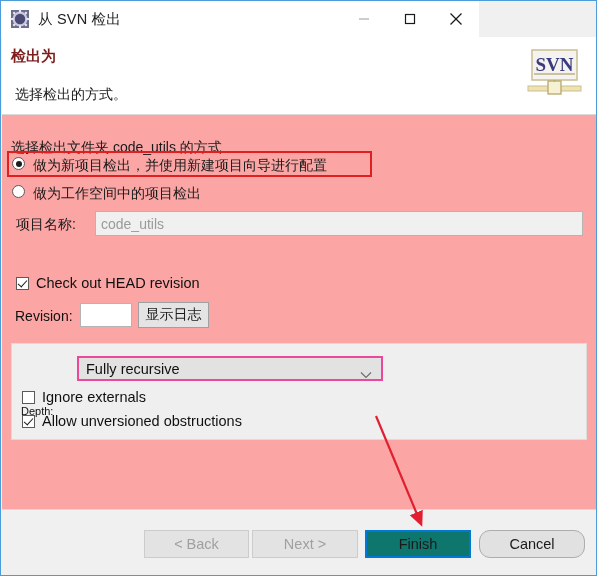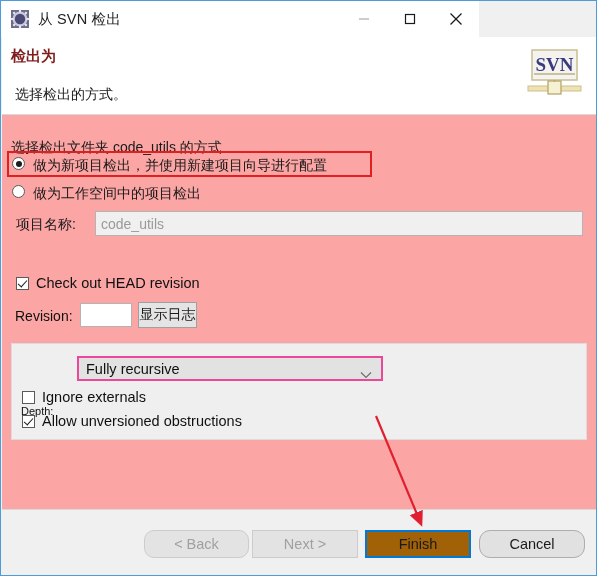--- a/index.html
+++ b/index.html
@@ -210,21 +210,21 @@
     background: #ffffff;
     font-family: "Liberation Sans", "DejaVu Sans", sans-serif;
     font-size: 14px;
     color: #1a1a1a;
     padding: 0 4px;
     outline: none;
   }
   #showlog-btn {
     position: absolute;
     left: 136px; top: 187px;
-    width: 59px;
+    width: 71px;
     height: 26px;
     box-sizing: border-box;
     border: 1px solid #a0a0a0;
     background: #e4e4e4;
     font-family: "Liberation Sans", "DejaVu Sans", sans-serif;
     font-size: 14px;
     color: #1a1a1a;
     padding: 0;
     cursor: default;
   }
@@ -301,23 +301,23 @@
     border: 1px solid #adadad;
     color: #1a1a1a;
   }
   .btn.disabled {
     color: #a0a0a0;
     background: #e3e3e3;
     border: 1px solid #cccccc;
   }
   .btn.focus {
     border: 2px solid #0078d7;
-    background: #a16207;
-  }
-  #btn-back   { left: 142px; width: 105px; border-radius: 10px; }
+    background: #0f766e;
+  }
+  #btn-back   { left: 142px; width: 105px; }
   #btn-next   { left: 250px; width: 106px; }
   #btn-finish { left: 363px; width: 106px; }
   #btn-cancel { left: 477px; width: 106px; border-radius: 11px; }
 
   
   #annot-box {
     position: absolute;
     left: 6px; top: 150px;
     width: 365px;
     height: 26px;

